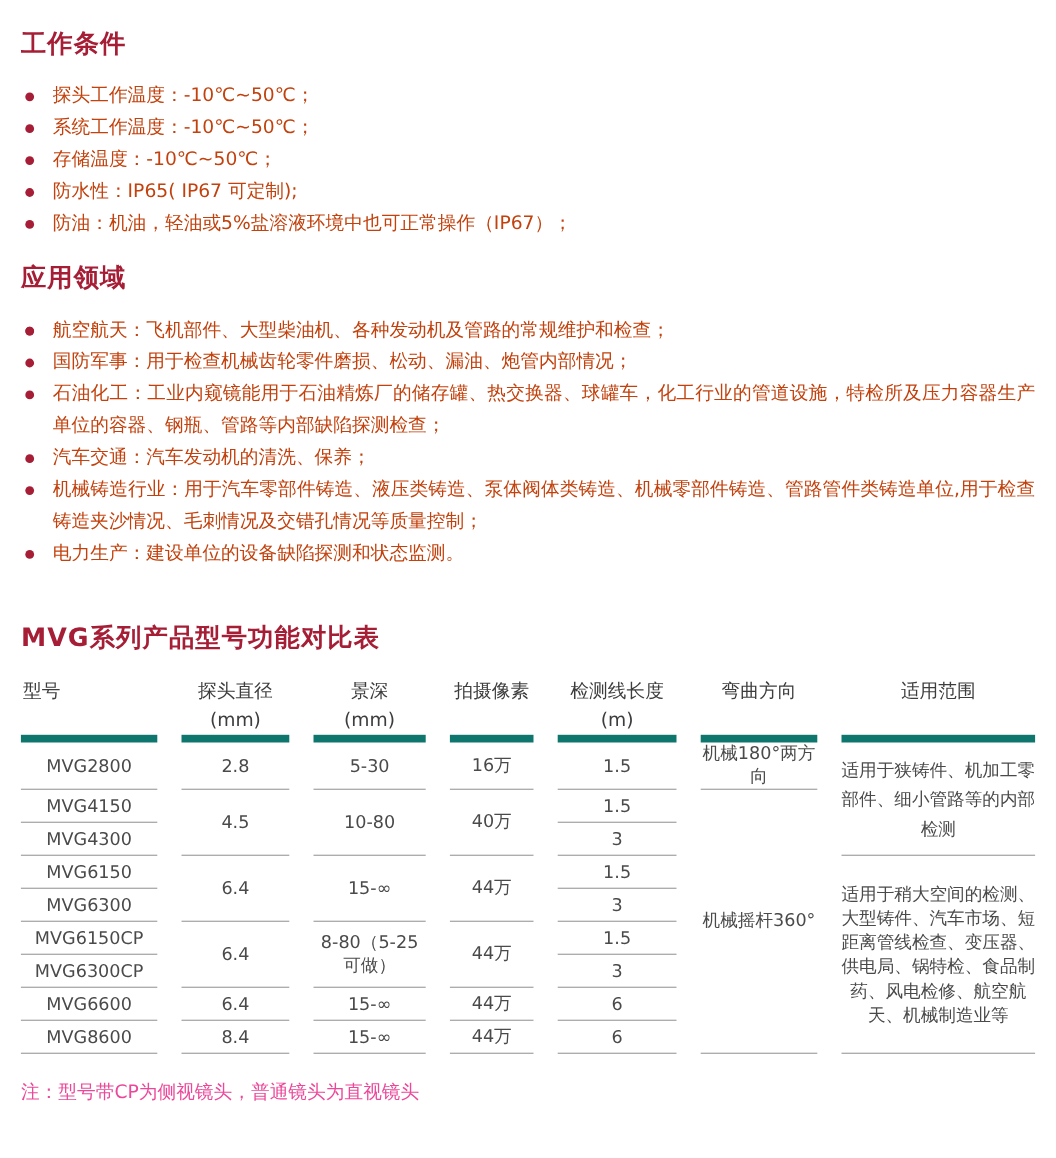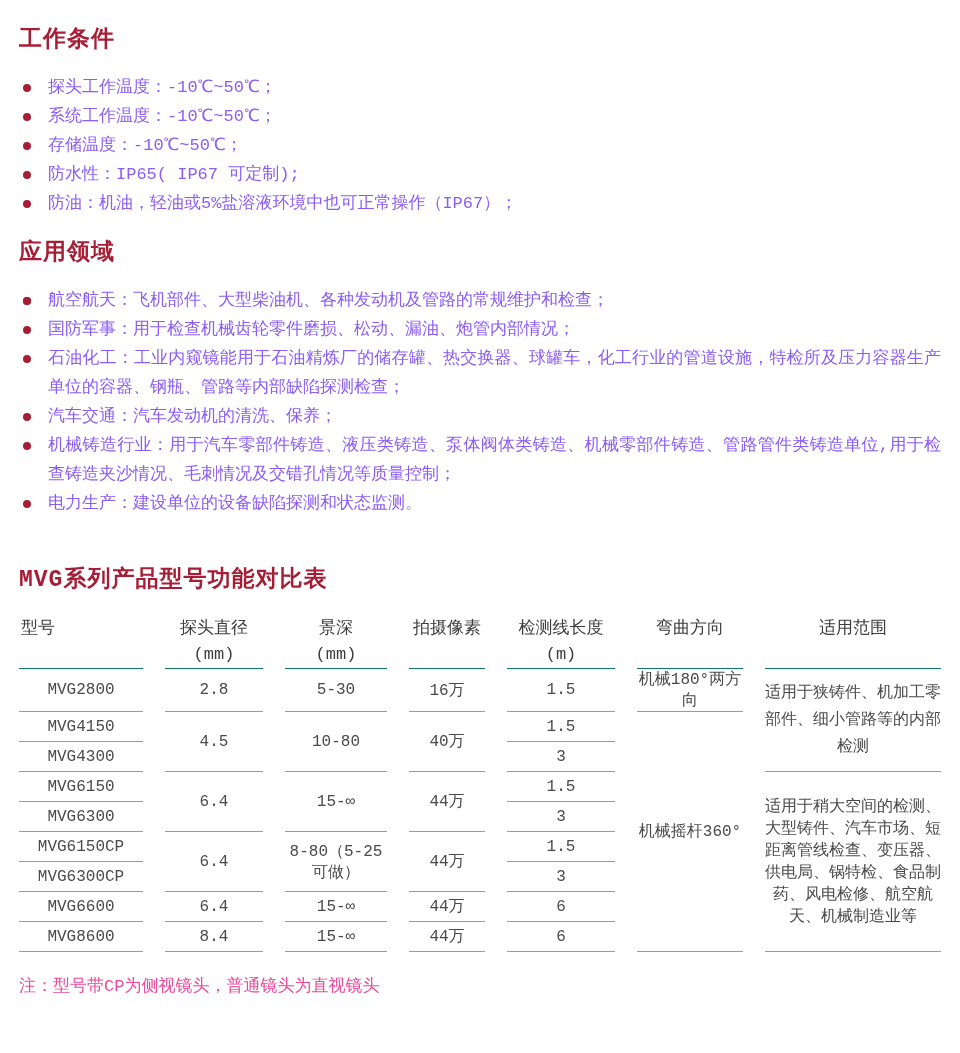--- a/index.html
+++ b/index.html
@@ -2,50 +2,50 @@
 <html><head>
 <meta charset="utf-8">
 <style>
   * { margin: 0; padding: 0; box-sizing: border-box; }
   html, body { background: #ffffff; }
   body {
     width: 960px; height: 1053px; overflow: hidden;
     font-family: "DejaVu Sans", "Liberation Sans", sans-serif;
     color: #3d3d3d;
   }
-  .page { width: 960px; height: 1053px; padding: 26px 19px 0 19px; font-family: Liberation Mono, monospace; }
+  .page { width: 960px; height: 1053px; padding: 26px 19px 0 19px; }
 
   h2.section-title {
     color: #a51e36; font-size: 23px; line-height: 28px;
     font-weight: bold; letter-spacing: 1px;
   }
   .sec2 { margin-top: 21px; }
   .sec3 { margin-top: 48px; }
 
   ul.bullets { list-style: none; margin-top: 19px; }
   ul.bullets li {
     position: relative; padding-left: 29px;
     font-size: 17px; line-height: 29px; text-align: justify;
-    color: #8b5cf6;
+    color: #c2410c;
   }
   .bullet {
     position: absolute; left: 4px; top: 11px;
     width: 8px; height: 8px; border-radius: 50%;
     background: #a51e36; display: inline-block;
   }
 
   table.cmp {
     border-collapse: separate; border-spacing: 22px 0;
     margin: 20px -22px 0 -22px; width: calc(100% + 44px);
     table-layout: fixed; color: #4a4a4a;
   }
   table.cmp th {
     font-weight: normal; vertical-align: top; height: 52px;
     font-size: 17px; color: #3d3d3d; text-align: center;
-    border-bottom: 1px solid #0f766e; padding-top: 2px;
+    border-bottom: 7px solid #0f766e; padding-top: 2px;
   }
   table.cmp th .h-label { line-height: 26px; }
   table.cmp th .h-unit  { line-height: 26px; }
   table.cmp th.model-h { text-align: left; padding-left: 2px; }
   table.cmp td {
     height: 30px; text-align: center; vertical-align: middle;
     font-size: 16px; border-bottom: 1px solid #9a9a9a; padding: 0;
   }
   td.model-cell { text-align: left; padding-left: 2px; }
   td.small-txt { font-size: 13px; }

